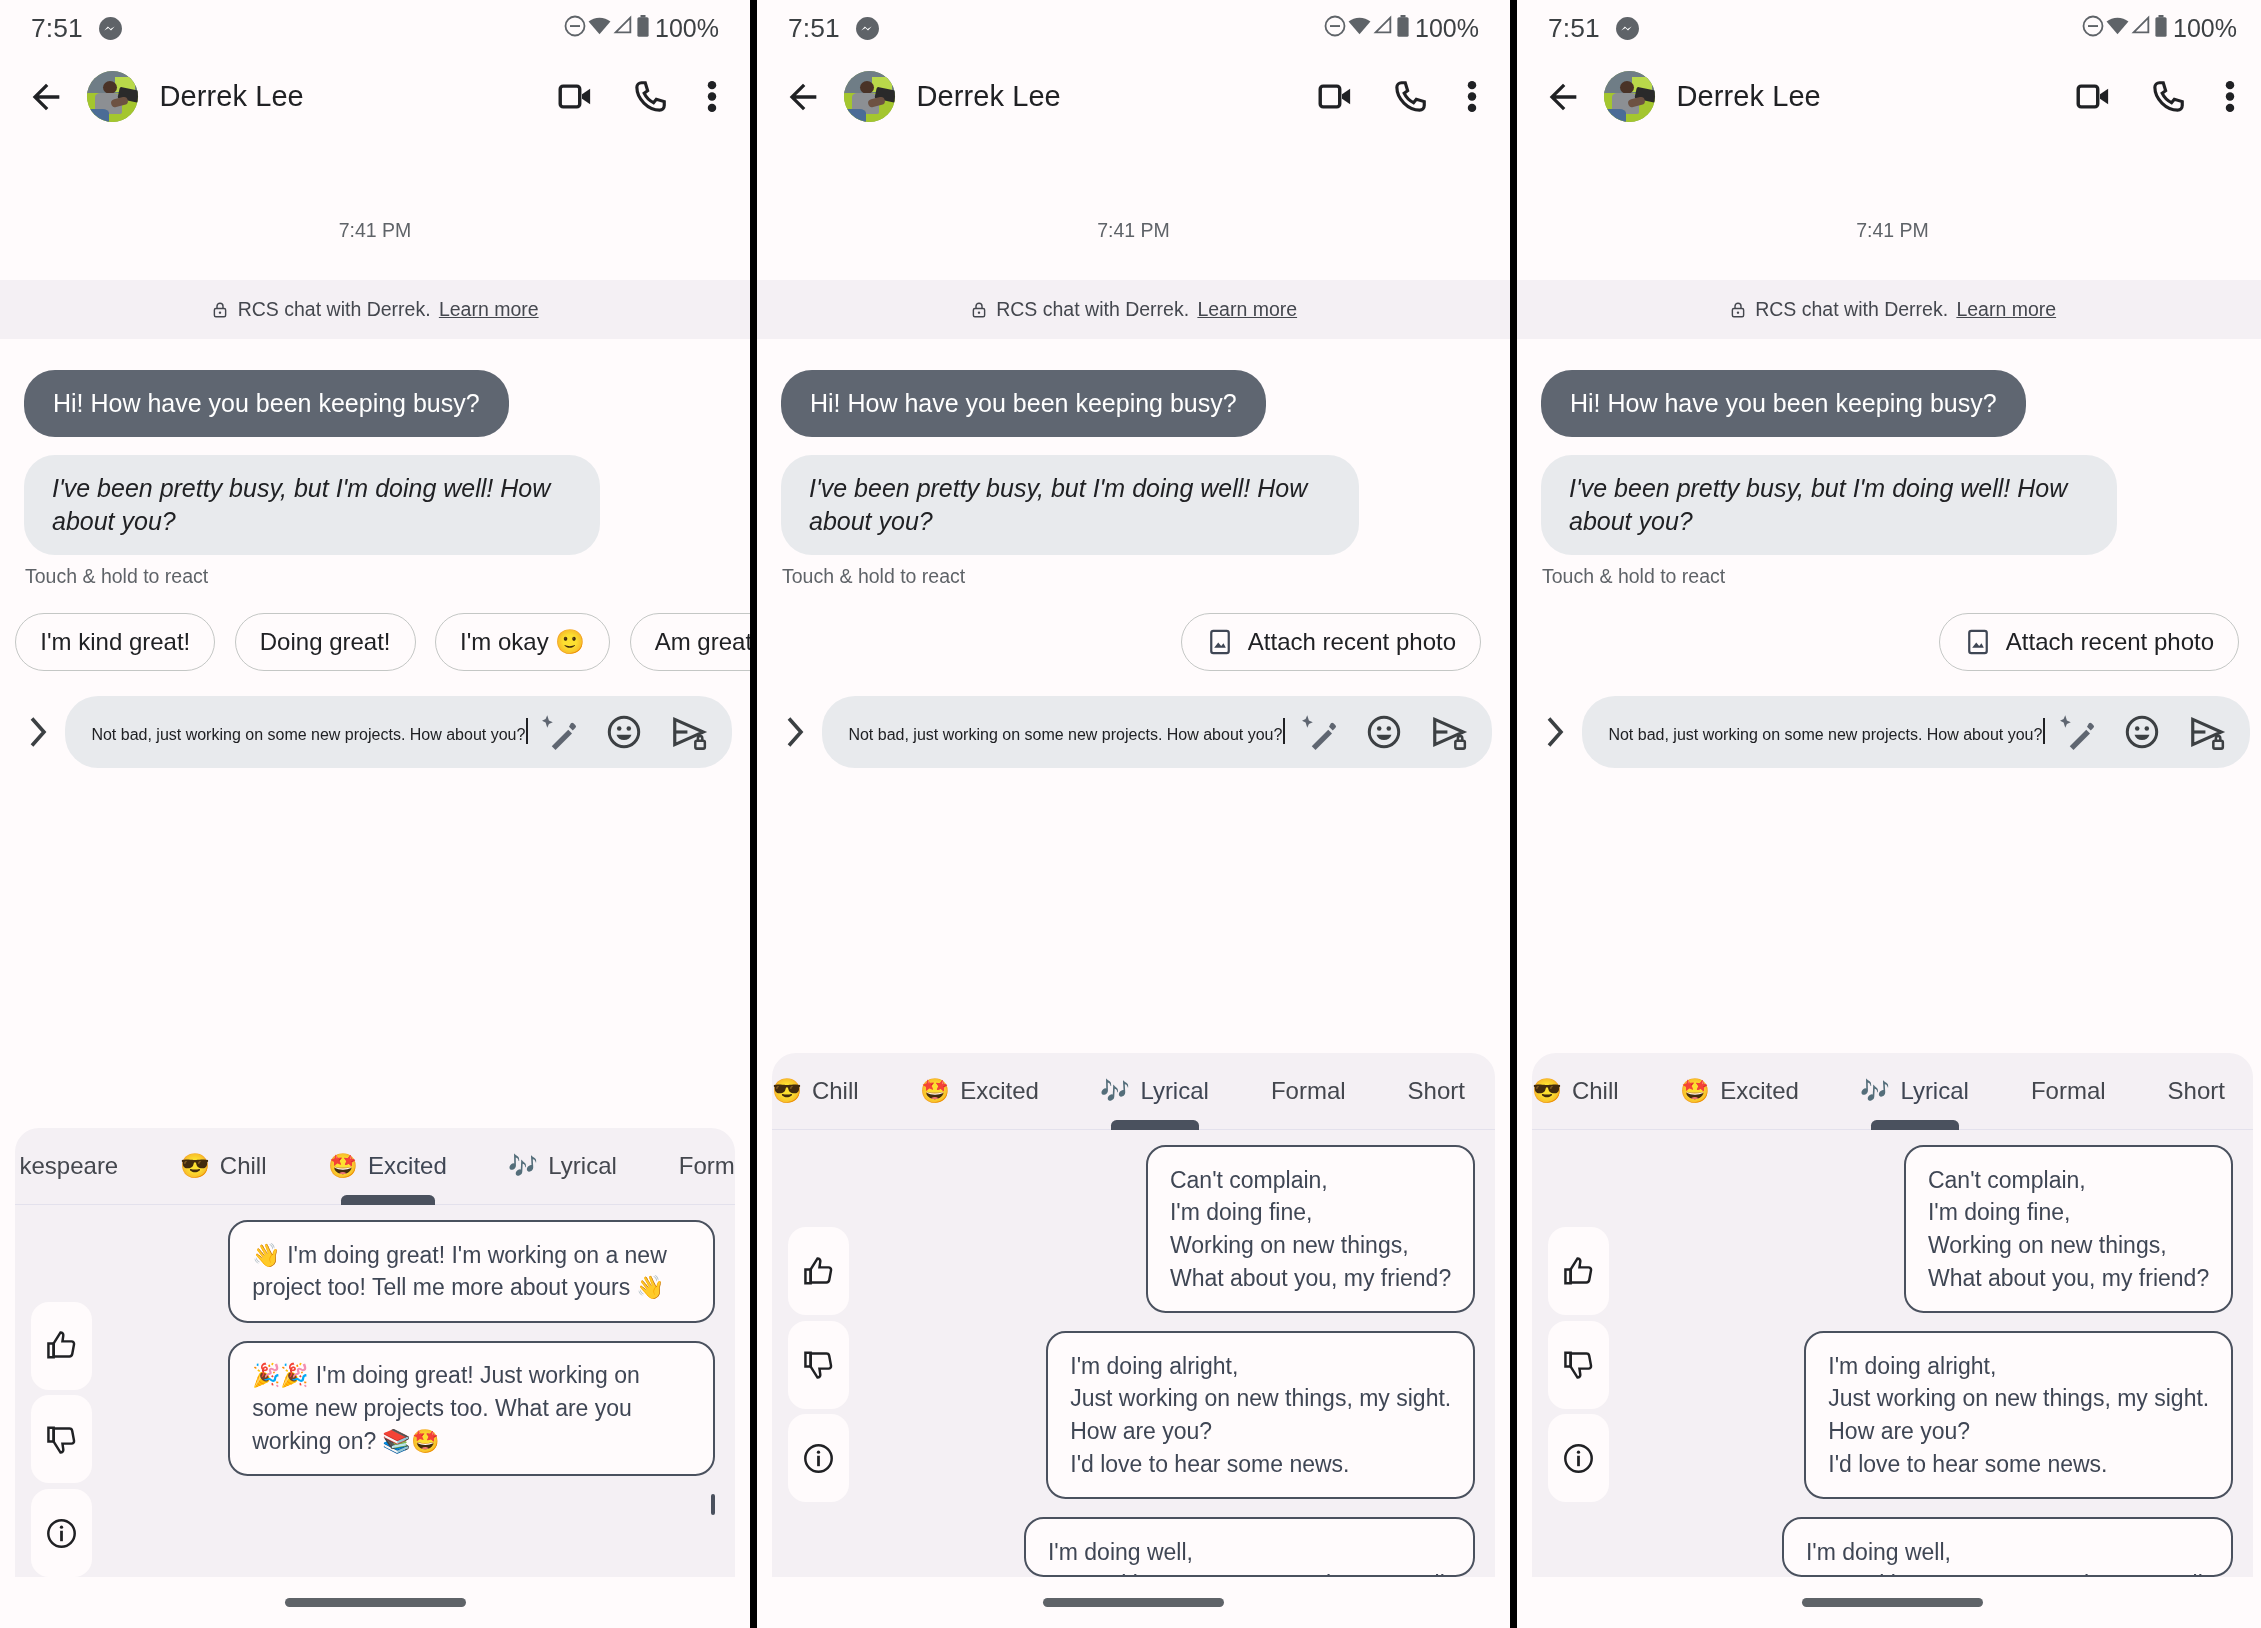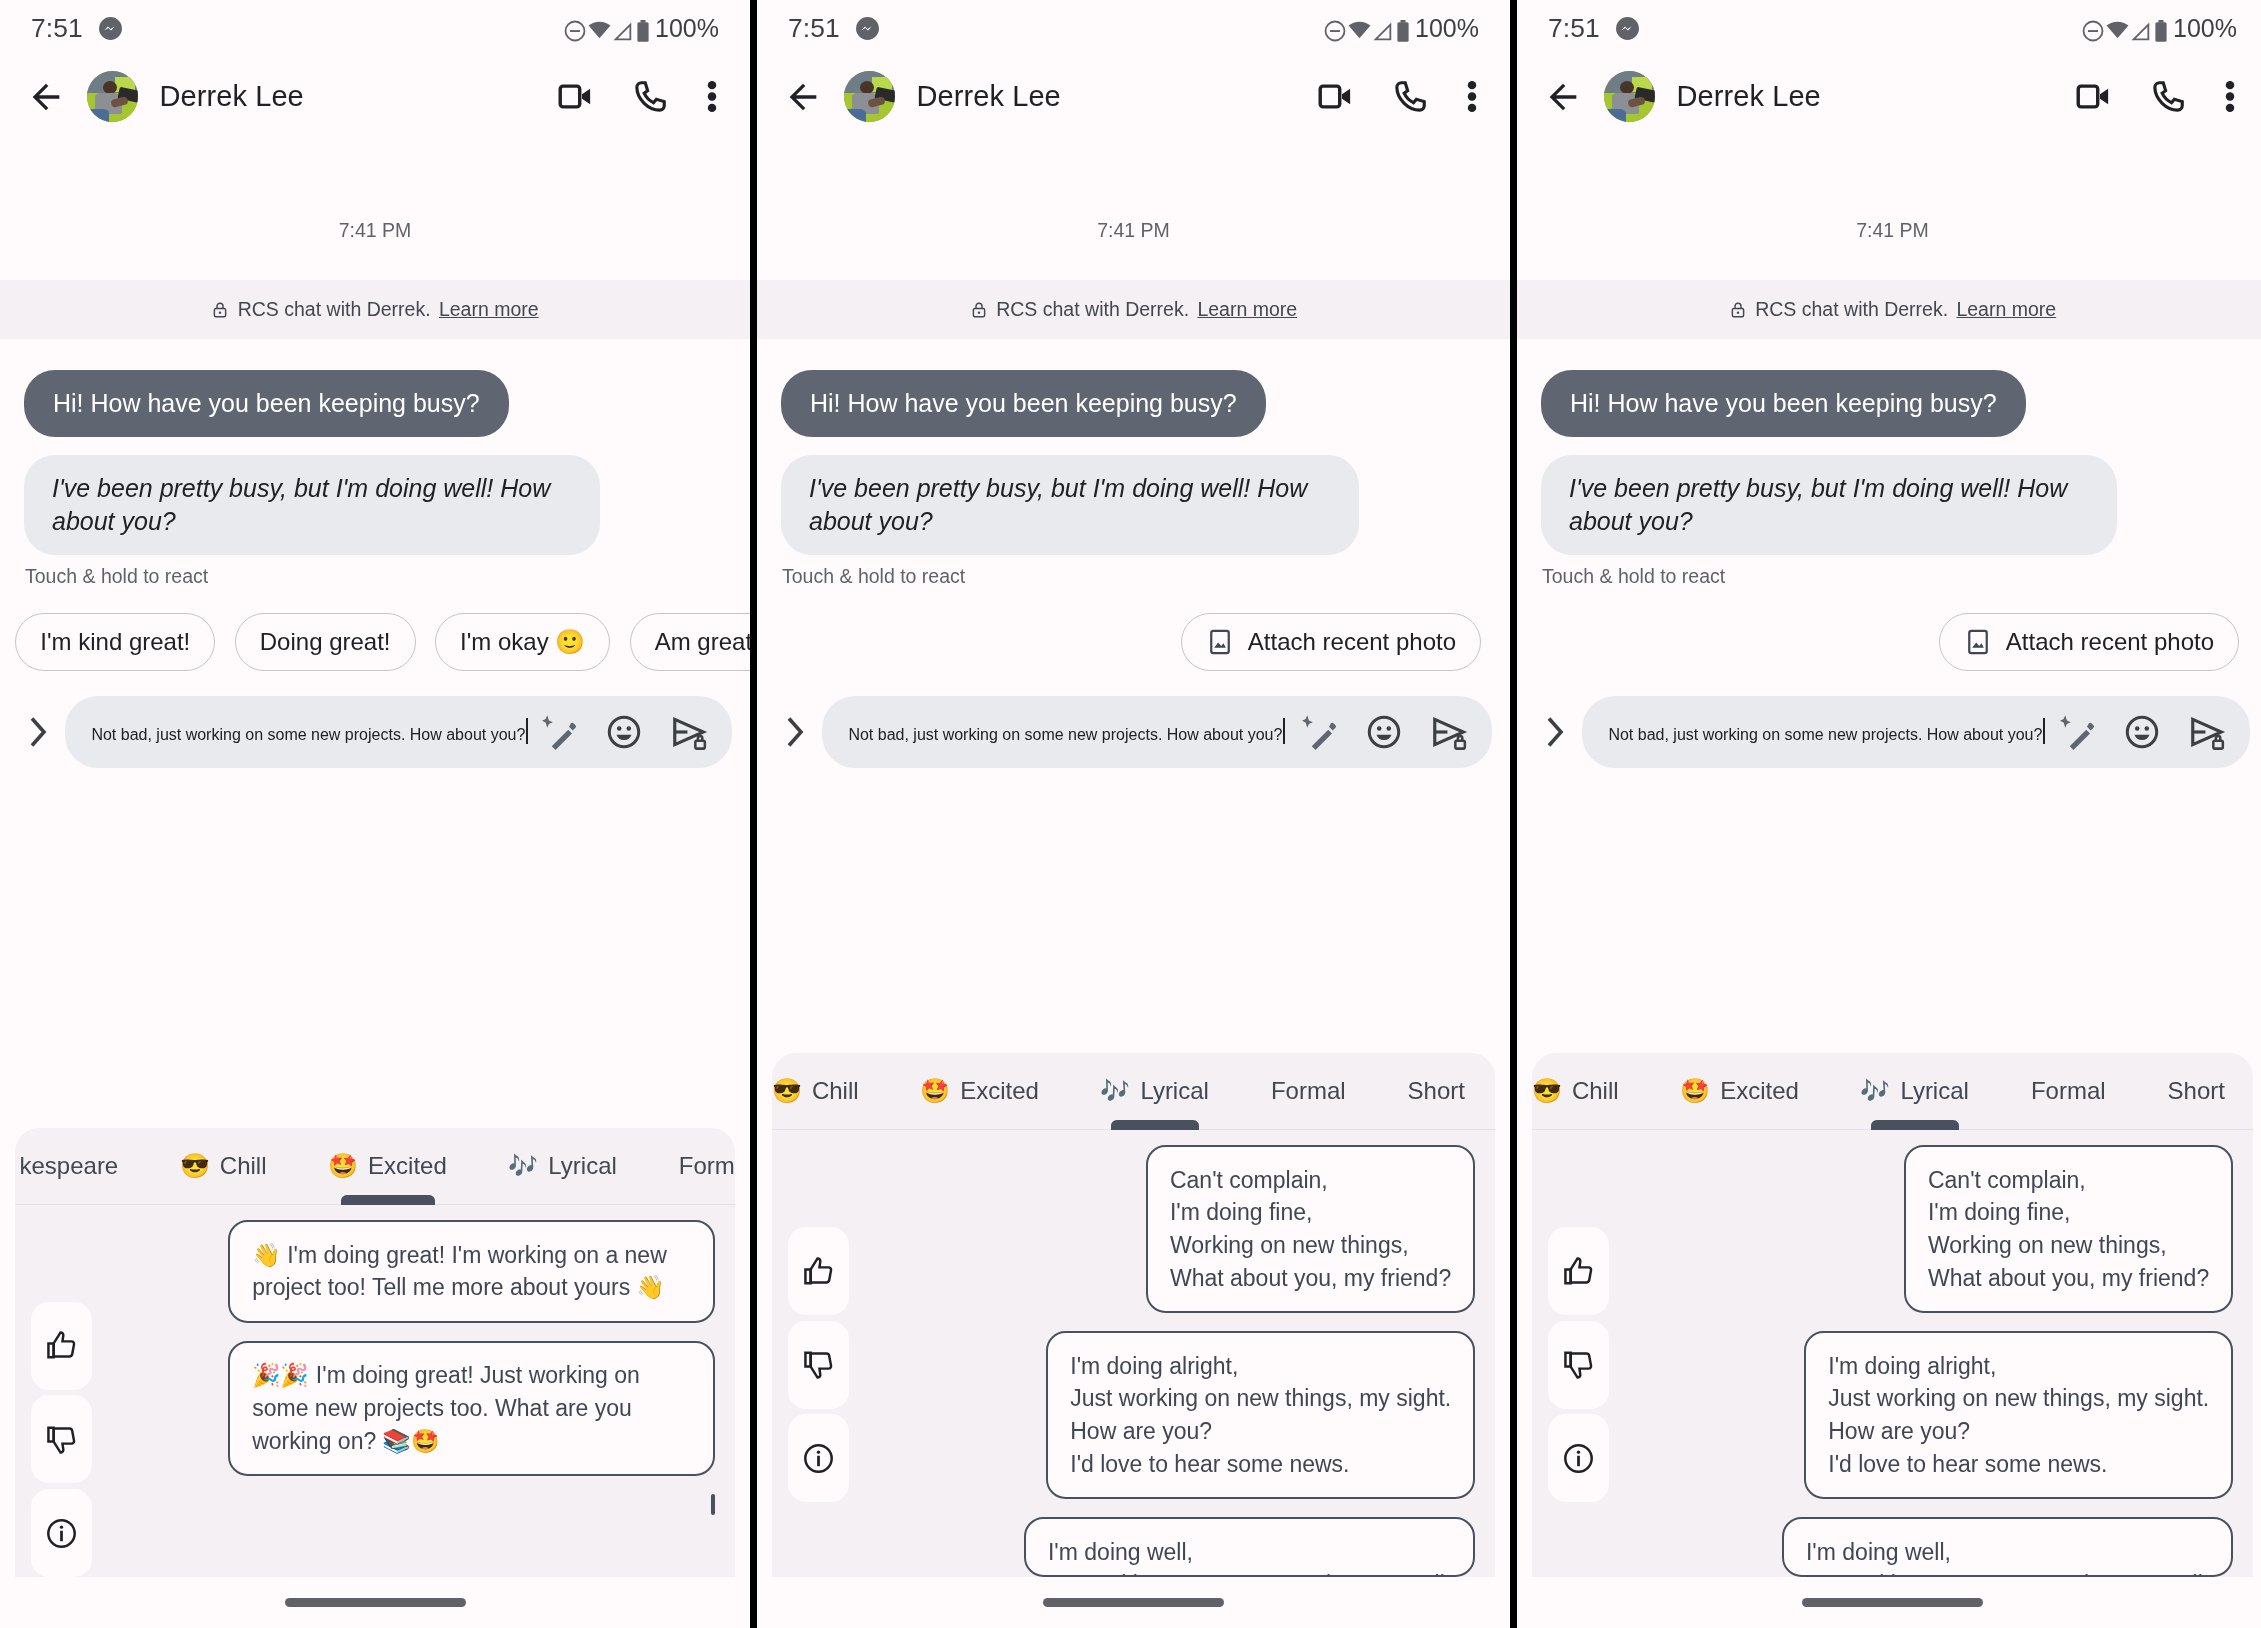--- a/index.html
+++ b/index.html
@@ -24,21 +24,21 @@
 
   
   .statusbar {
     height: 56px;
     display: flex; align-items: center;
     padding: 0 31px;
     color: #3c4043;
   }
   .sb-left { display: flex; align-items: center; gap: 15.3px; }
   .sb-time { font-size: 26.4px; letter-spacing: 0.1px; color:#3c4043; }
-  .sb-right { margin-left: auto; display: flex; align-items: flex-end; }
+  .sb-right { margin-left: auto; display: flex; align-items: flex-start; }
   .sb-pct { font-size: 25px; color:#3c4043; margin-left: 2.8px;}
   .icn { display:inline-block; line-height:0; }
 
   
   .appbar {
     height: 81px;
     display: flex; align-items: center;
     padding: 0 26.4px;
     gap: 21px;
   }

